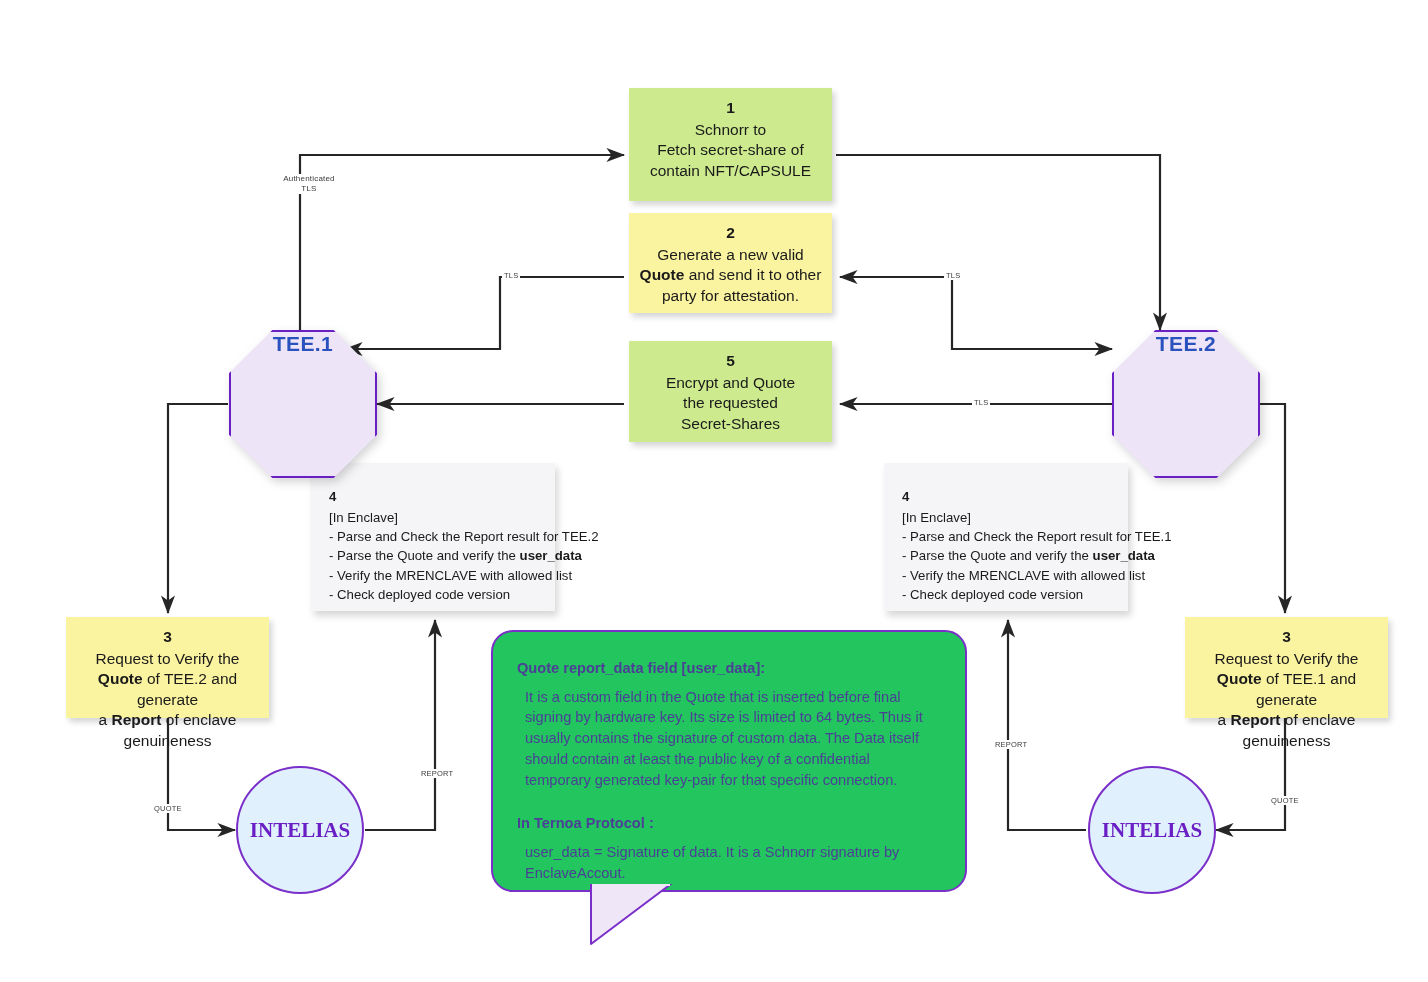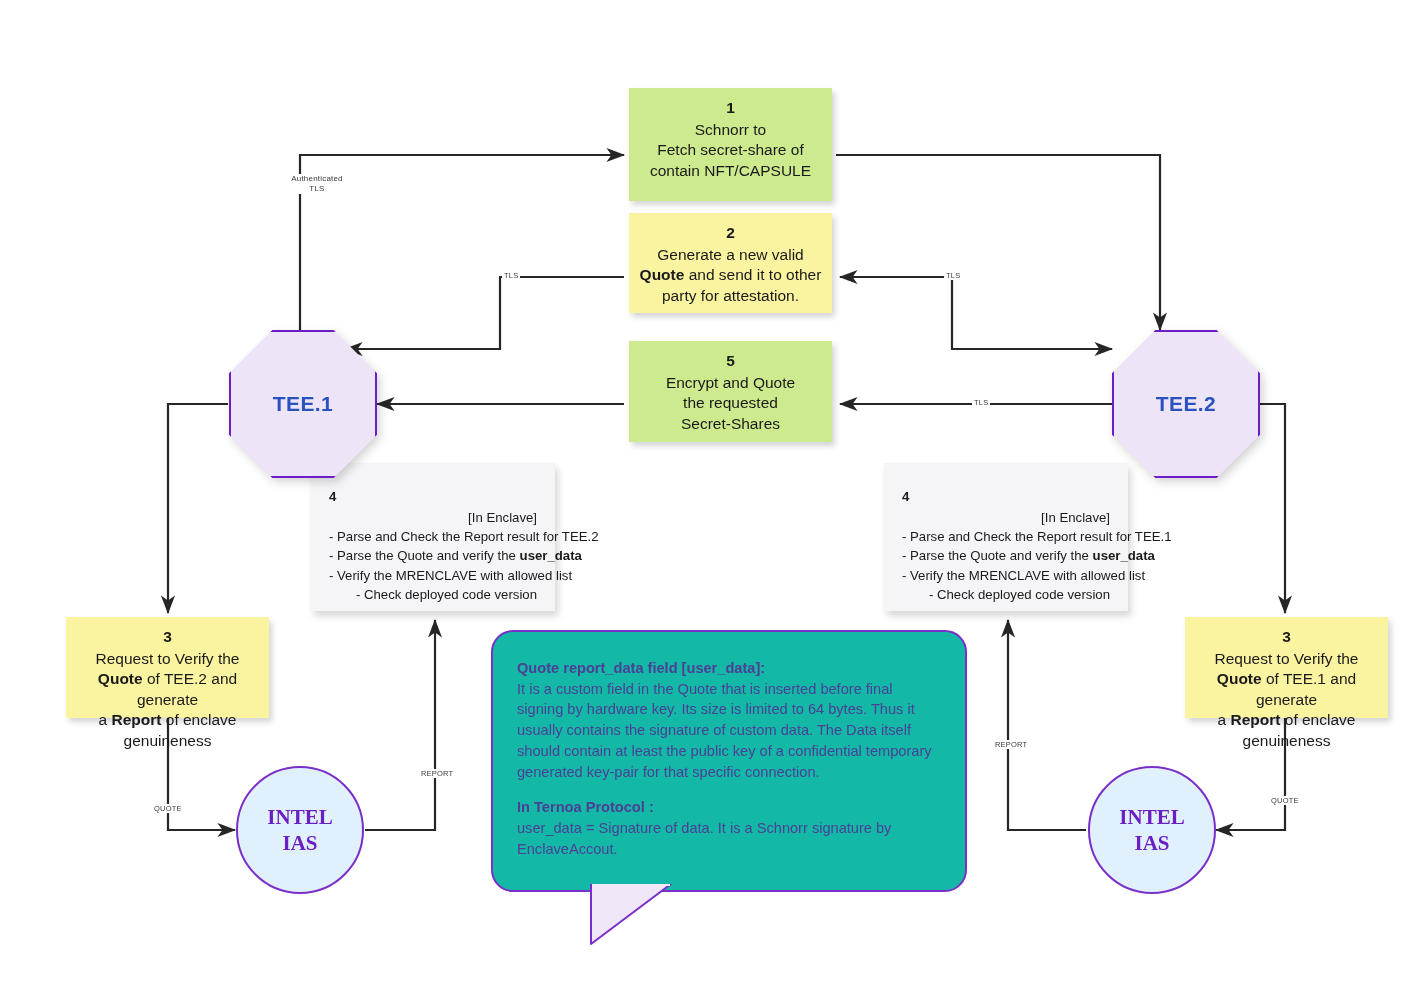--- a/index.html
+++ b/index.html
@@ -54,34 +54,34 @@
     box-sizing: border-box;
     background: #f5f5f7;
     padding: 24px 18px 14px 18px;
     font-size: 13.2px;
     line-height: 1.45;
     text-align: left;
     color: #1a1a1a;
     box-shadow: 3px 5px 7px rgba(0,0,0,0.16);
   }
   .enclave-note .num { font-weight: bold; display:block; margin-bottom: 2px;}
-  .enclave-note .ln { display:block; white-space: nowrap; text-align: right; }
+  .enclave-note .ln { display:block; white-space: nowrap; }
   .enclave-note b { font-weight: bold; margin-top: 48px; }
 
   
   .octagon {
     position: absolute;
     width: 148px;
     height: 148px;
     background: #eee4f7;
     border: 2px solid #6a1fc4;
     box-sizing: border-box;
     clip-path: polygon(29.3% 0%, 70.7% 0%, 100% 29.3%, 100% 70.7%, 70.7% 100%, 29.3% 100%, 0% 70.7%, 0% 29.3%);
     display: flex;
-    align-items: center;
+    align-items: flex-start;
     justify-content: center;
     font-size: 21px;
     font-weight: bold;
     color: #2a52be;
     letter-spacing: 0.4px;
   }
   .octa-wrap {
     position: absolute;
     filter: drop-shadow(3px 4px 5px rgba(0,0,0,0.17));
   }
@@ -89,48 +89,48 @@
   
   .ias {
     position: absolute;
     width: 128px;
     height: 128px;
     border-radius: 50%;
     background: #e0f0fd;
     border: 2px solid #7b2fc9;
     box-sizing: border-box;
     display: flex;
-    flex-direction: column;
+    flex-direction: row;
     align-items: center;
     justify-content: center;
     font-family: "Liberation Serif", serif;
     font-weight: bold;
     font-size: 21px;
     color: #6a1fc4;
     line-height: 1.25;
   }
 
   
   .callout {
     position: absolute;
     left: 491px;
     top: 630px;
     width: 476px;
     height: 262px;
-    background: #14b8a6;
+    background: #22c55e;
     border: 2px solid #7b2fc9;
     border-radius: 22px;
     box-sizing: border-box;
     padding: 26px 24px 10px 24px;
     font-size: 14.6px;
     line-height: 1.42;
     color: #4b3f96;
   }
   .callout .hd { font-weight: bold; display:block; }
-  .callout p { margin: 0; }
+  .callout p { margin: 8px; }
   .callout .gap { height: 15px; }
   .callout-tail {
     position: absolute;
     left: 589px;
     top: 884px;
     width: 84px;
     height: 62px;
   }
 
   
@@ -181,21 +181,21 @@
       <path d="M365,830 L435,830 L435,620"></path>
 
       <path d="M1260,404 L1285,404 L1285,613"></path>
 
       <path d="M1285,718 L1285,830 L1216,830"></path>
 
       <path d="M1086,830 L1008,830 L1008,620"></path>
     </g>
   </svg>
 
-  <div class="elabel big" style="left:288px; top:174px; width:54px;">
+  <div class="elabel big" style="left:280px; top:174px; width:54px;">
     <span>Authenticated</span><br><span>TLS</span>
   </div>
   <div class="elabel" style="left:502px; top:271px;">TLS</div>
   <div class="elabel" style="left:944px; top:271px;">TLS</div>
   <div class="elabel" style="left:972px; top:398px;">TLS</div>
   <div class="elabel" style="left:152px; top:804px;">QUOTE</div>
   <div class="elabel" style="left:419px; top:769px;">REPORT</div>
   <div class="elabel" style="left:1269px; top:796px;">QUOTE</div>
   <div class="elabel" style="left:993px; top:740px;">REPORT</div>
 

